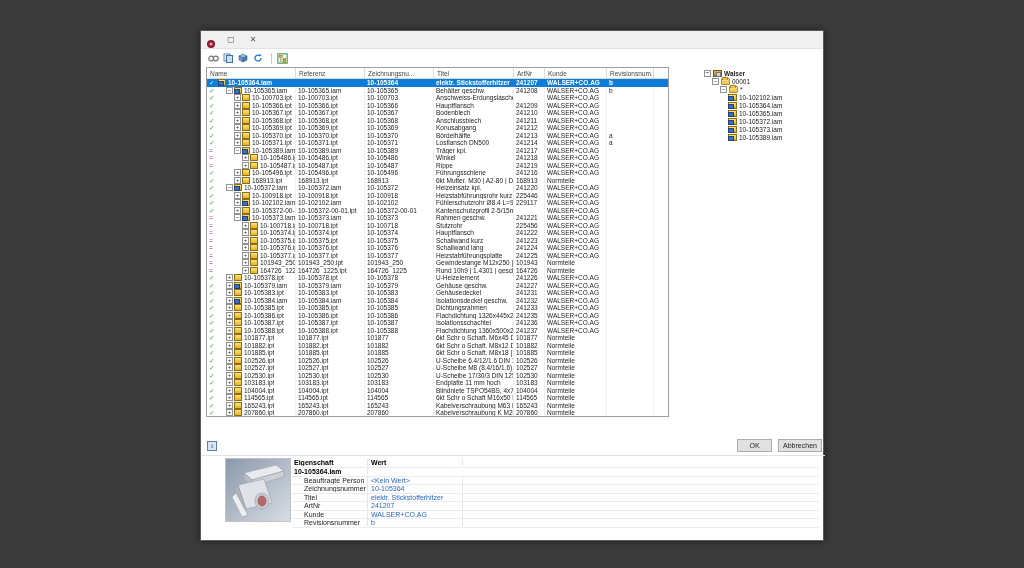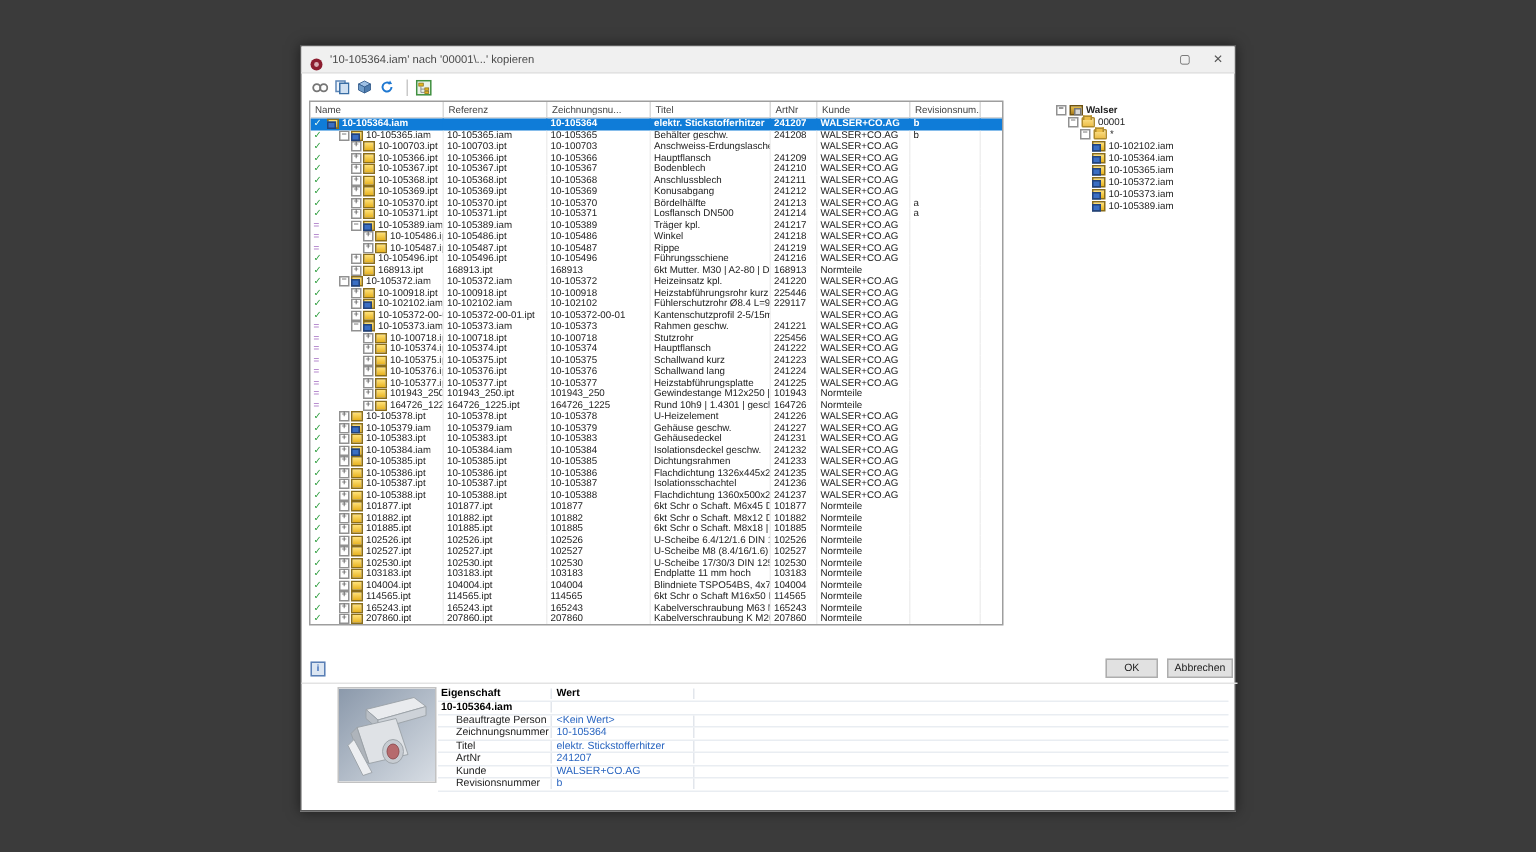--- a/index.html
+++ b/index.html
@@ -81,21 +81,20 @@
 <div class="stage">
   <div class="dialog">
 
     <div class="titlebar">
       <span class="appicon">
         <svg width="10" height="10" viewBox="0 0 10 10">
             <circle cx="5" cy="5" r="4" fill="#8c1d2f"></circle>
             <circle cx="5" cy="5" r="1.6" fill="#d8aeb5"></circle>
           </svg>
       </span>
-      <span class="title">'10-105364.iam' nach '00001\...' kopieren</span>
       <span class="wbtn">▢</span>
       <span class="wbtn close">✕</span>
     </div>
 
     <div class="toolbar">
       <span class="tbi">
         <svg width="11" height="9" viewBox="0 0 11 9">
             <circle cx="3.2" cy="4.5" r="2.4" fill="none" stroke="#777" stroke-width="1.2"></circle>
             <circle cx="7.8" cy="4.5" r="2.4" fill="none" stroke="#777" stroke-width="1.2"></circle>
             <path d="M5.4 4.5h0.4" stroke="#777"></path>

